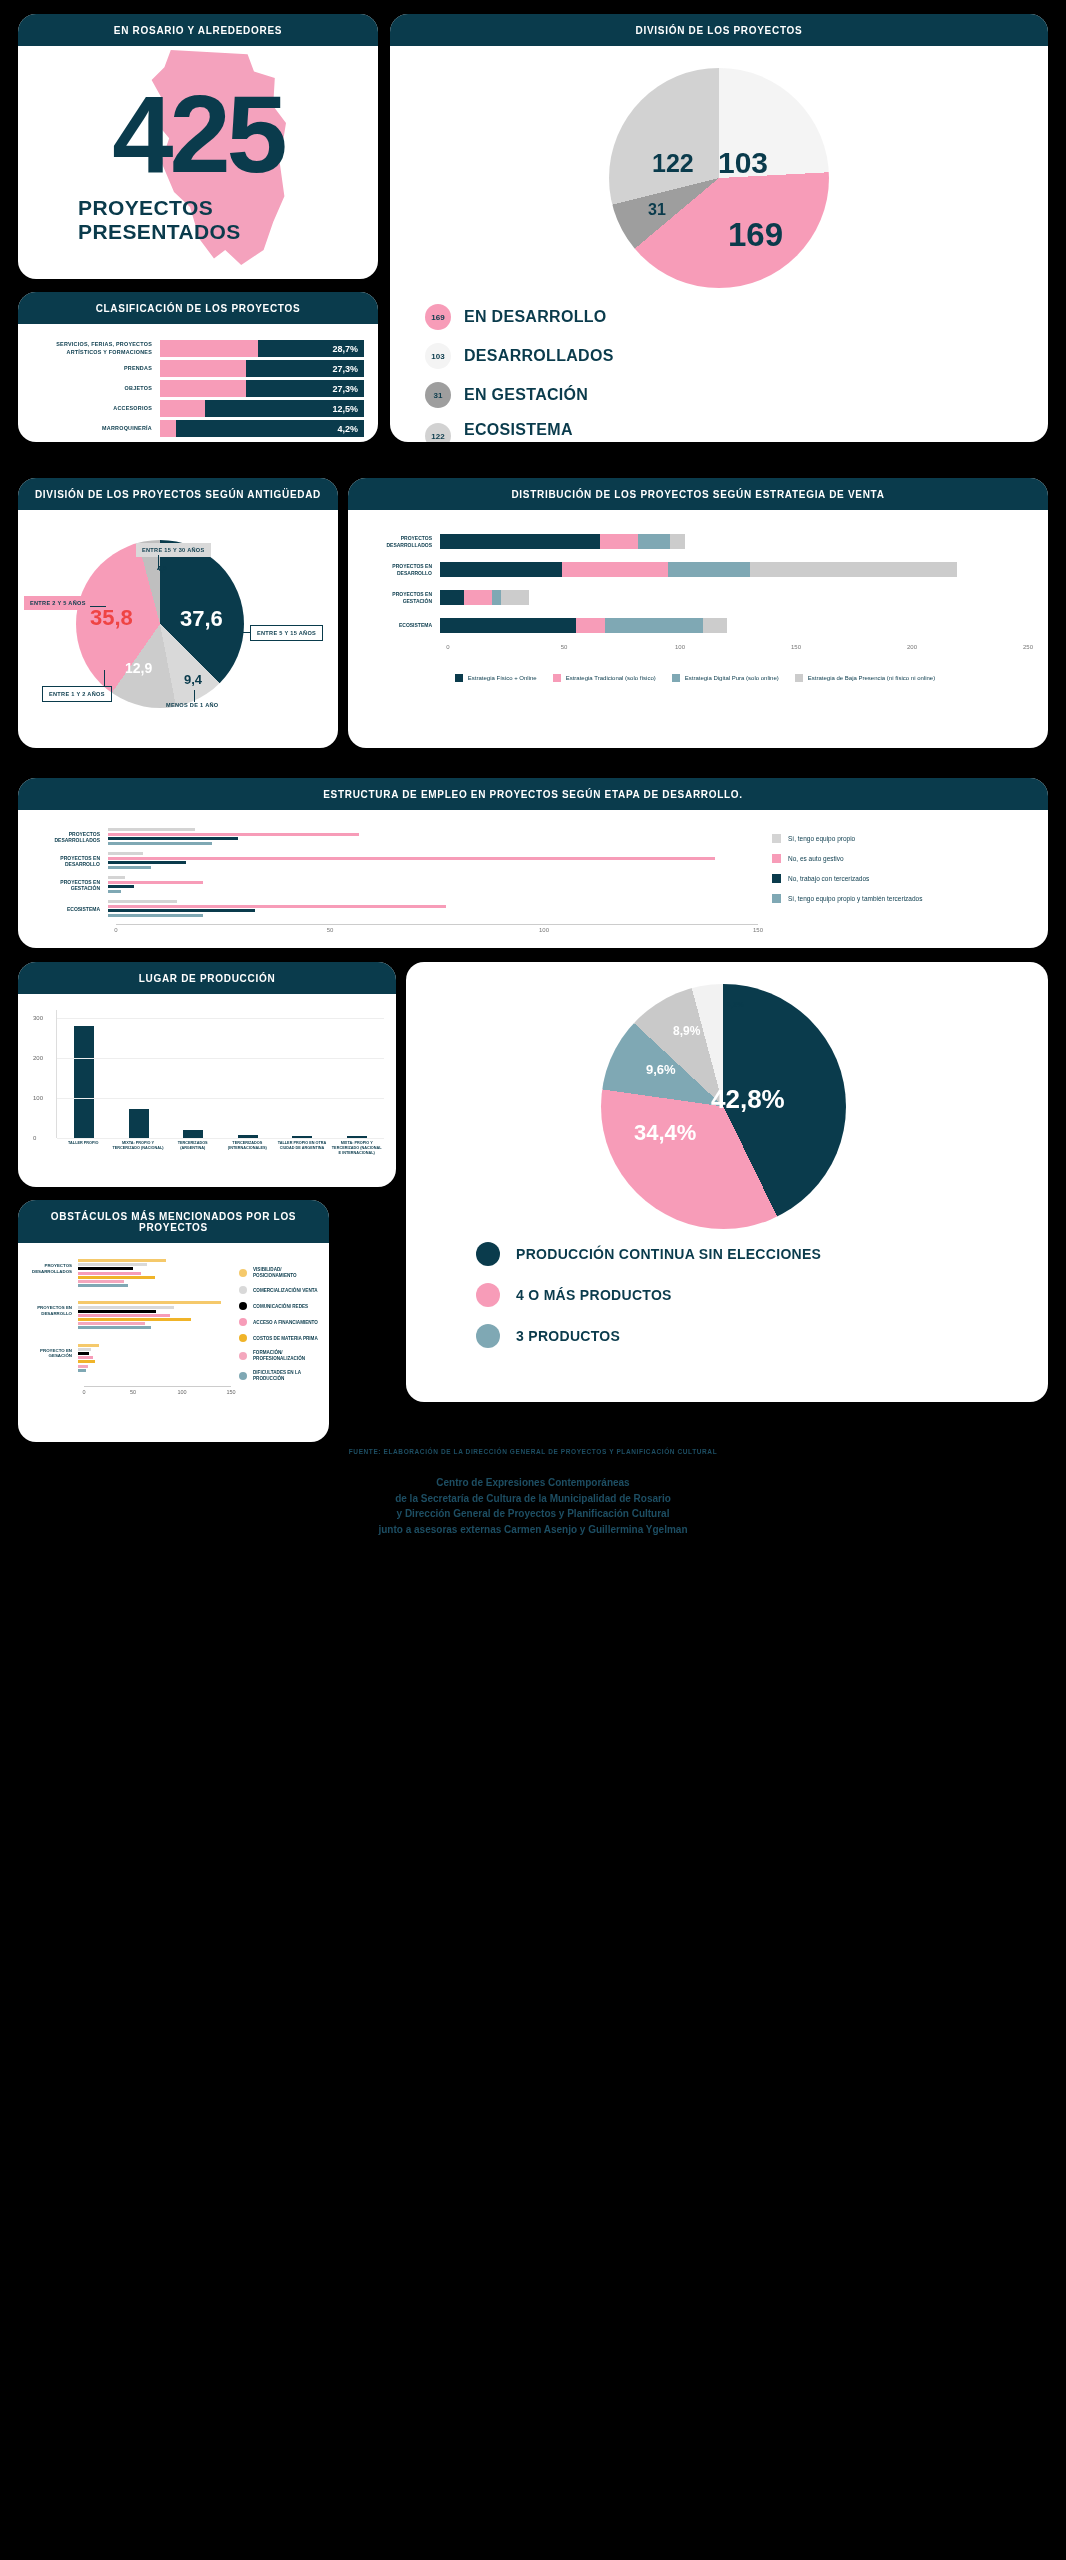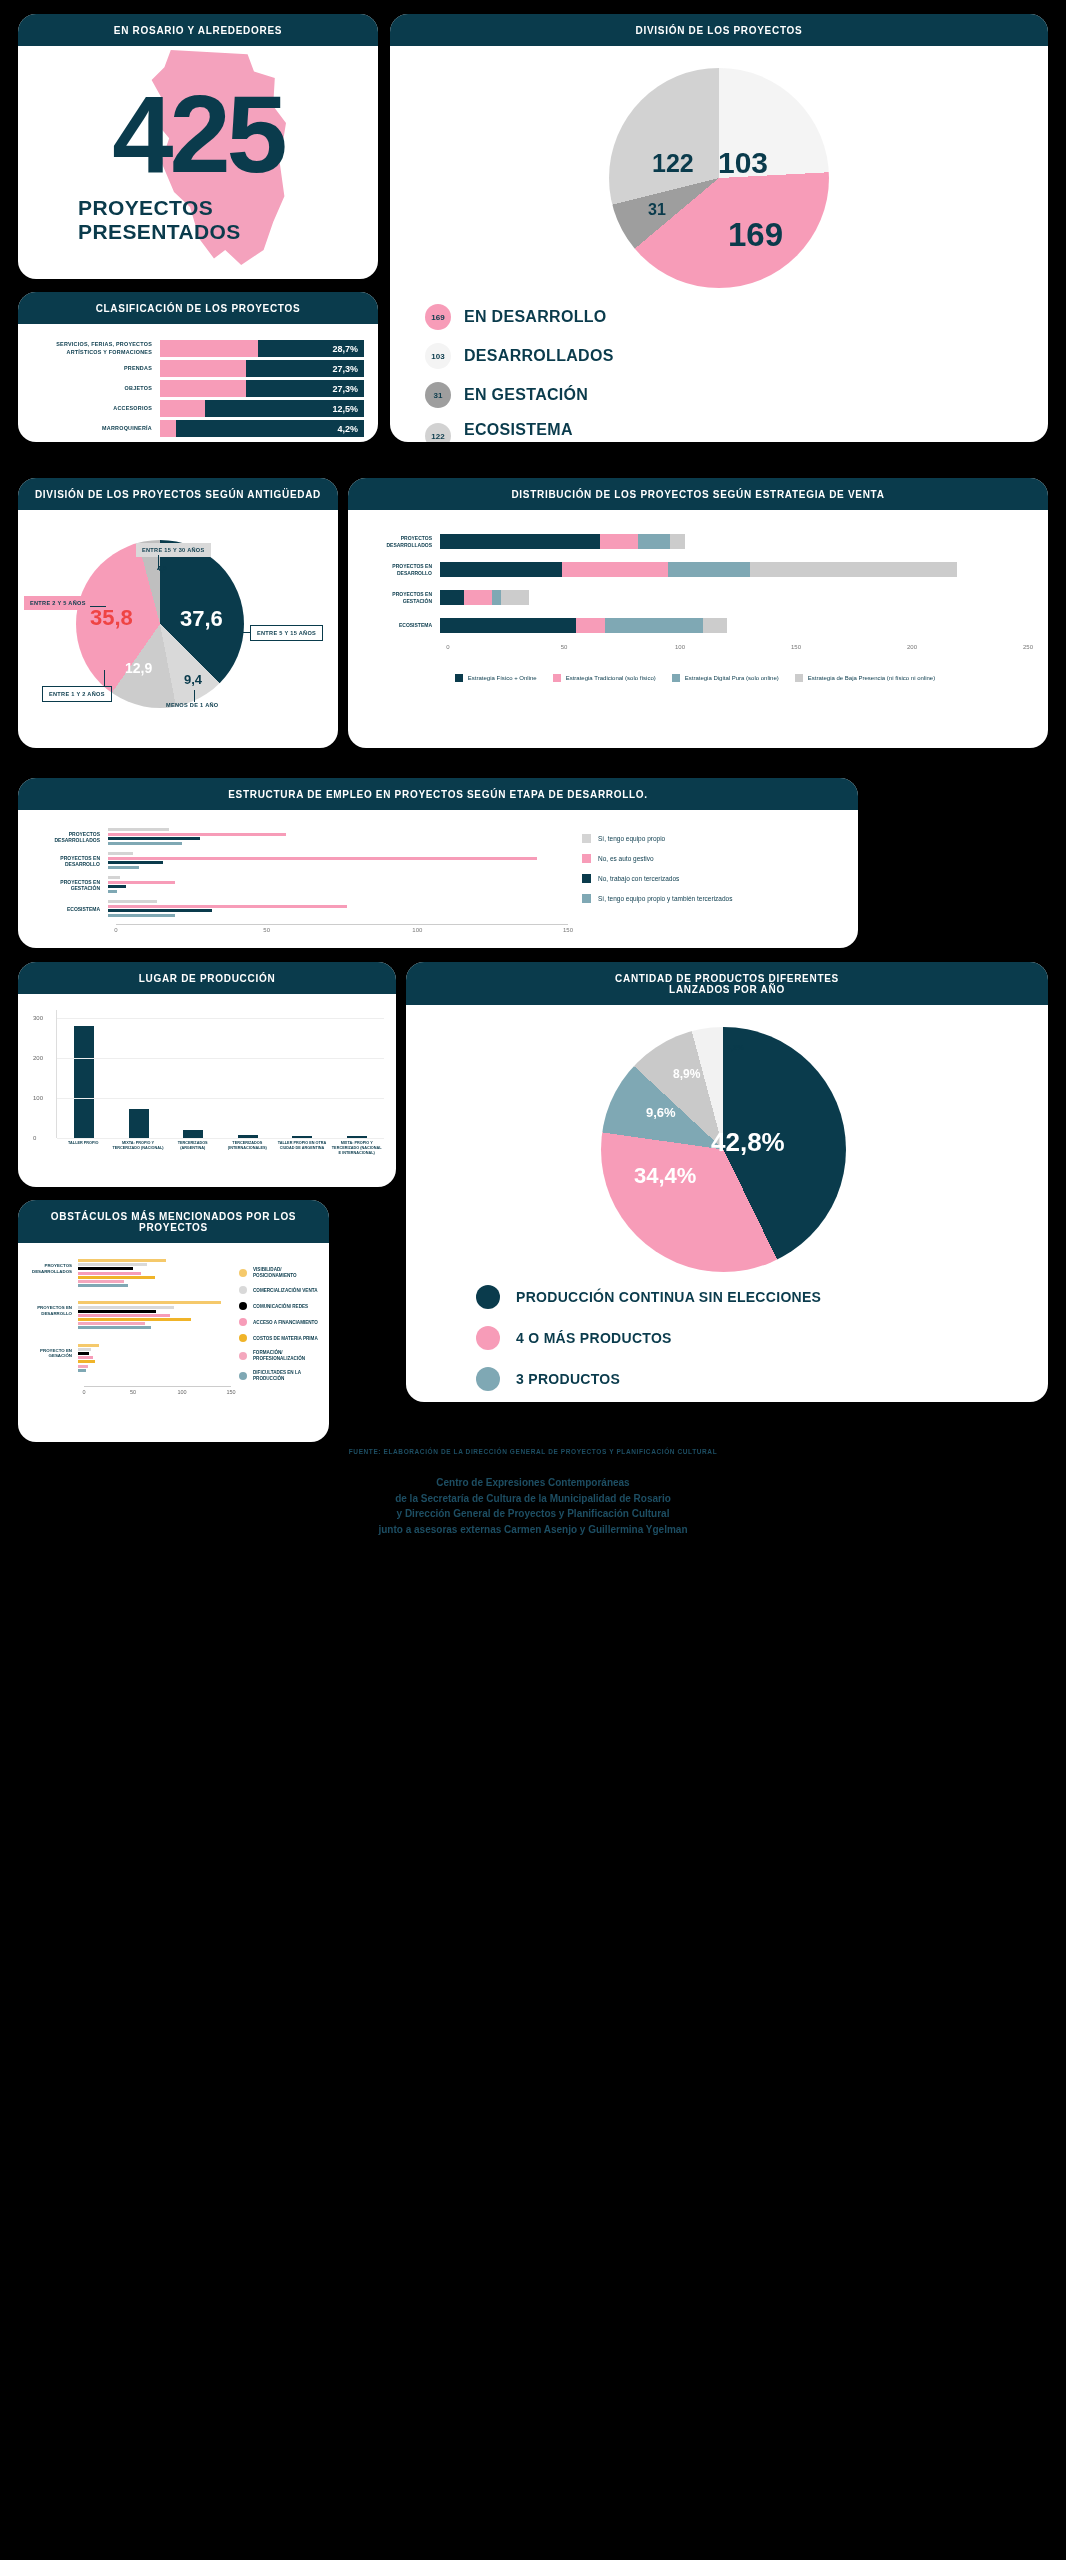--- a/index.html
+++ b/index.html
@@ -104,21 +104,21 @@
   .sbar-row{display:flex;align-items:center;height:19px;margin-bottom:9px;}
   .sbl{width:78px;text-align:right;padding-right:8px;font-size:5px;font-weight:bold;color:#0a3b4c;line-height:1.3;}
   .sbtrack{flex:1;display:flex;height:15px;position:relative;}
   .sg-axis{position:relative;height:16px;margin-left:86px;}
   .sg-axis span{position:absolute;font-size:6px;color:#777;transform:translateX(-50%);}
   .s-legend{display:flex;flex-wrap:wrap;justify-content:center;gap:6px 16px;margin-top:14px;padding:0 30px;}
   .s-leg-i{display:flex;align-items:center;font-size:6px;color:#0a3b4c;}
   .s-sw{width:8px;height:8px;margin-right:5px;}
 
   
-  #empleo{left:18px;top:778px;width:840px;height:170px;}
+  #empleo{left:18px;top:778px;width:1030px;height:170px;}
   #empleo .card-body{padding:18px 20px 8px 14px;display:flex;height:128px;}
   .emp-left{flex:1;position:relative;}
   .emp-row{display:flex;align-items:center;margin-bottom:6px;}
   .emp-lbl{width:76px;text-align:right;padding-right:8px;font-size:5px;font-weight:bold;color:#0a3b4c;line-height:1.3;}
   .emp-bars{flex:1;}
   .emp-b{height:3px;margin-bottom:1.5px;}
   .emp-axis{position:relative;height:12px;margin-left:84px;border-top:1px solid #ccc;}
   .emp-axis span{position:absolute;top:2px;font-size:6px;color:#777;transform:translateX(-50%);}
   .emp-legend{width:270px;padding-left:14px;padding-top:6px;}
   .emp-leg-i{display:flex;align-items:center;margin-bottom:11px;font-size:6.5px;color:#0a3b4c;}
@@ -483,24 +483,20 @@
         <div class="lp-xl">MIXTA: PROPIO Y TERCERIZADO (NACIONAL)</div>
         <div class="lp-xl">TERCERIZADOS (ARGENTINA)</div>
         <div class="lp-xl">TERCERIZADOS (INTERNACIONALES)</div>
         <div class="lp-xl">TALLER PROPIO EN OTRA CIUDAD DE ARGENTINA</div>
         <div class="lp-xl">MIXTA: PROPIO Y TERCERIZADO (NACIONAL E INTERNACIONAL)</div>
       </div>
   </div>
 </div>
 
 <div class="card" id="cant">
-  <div class="card-head">
-    <div>CANTIDAD DE PRODUCTOS DIFERENTES</div>
-    <div>LANZADOS POR AÑO</div>
-  </div>
   <div class="card-body">
     <div class="pie3"></div>
     <div class="p3v v428">42,8%</div>
     <div class="p3v v344">34,4%</div>
     <div class="p3v v96">9,6%</div>
     <div class="p3v v89">8,9%</div>
     <div class="p3v v42b">4,2%</div>
     <div class="legend3" id="cant-legend">
         <div class="l3-row">
           <div class="l3-dot" style="background:#0a3b4c"></div>

